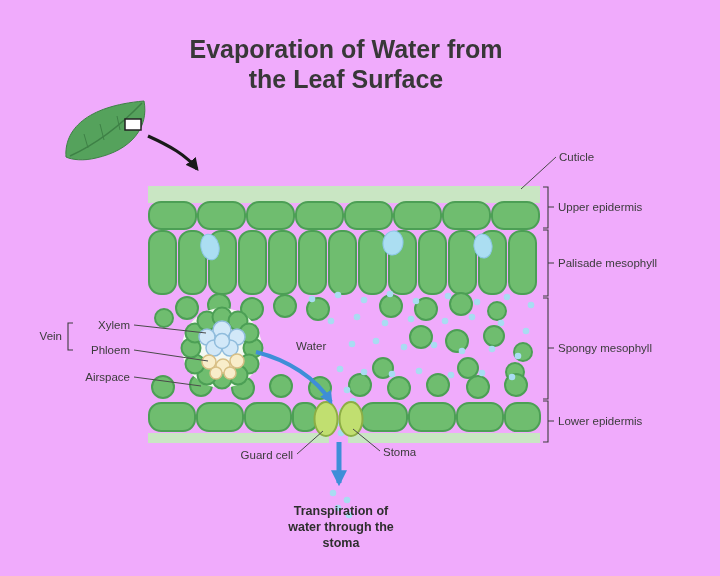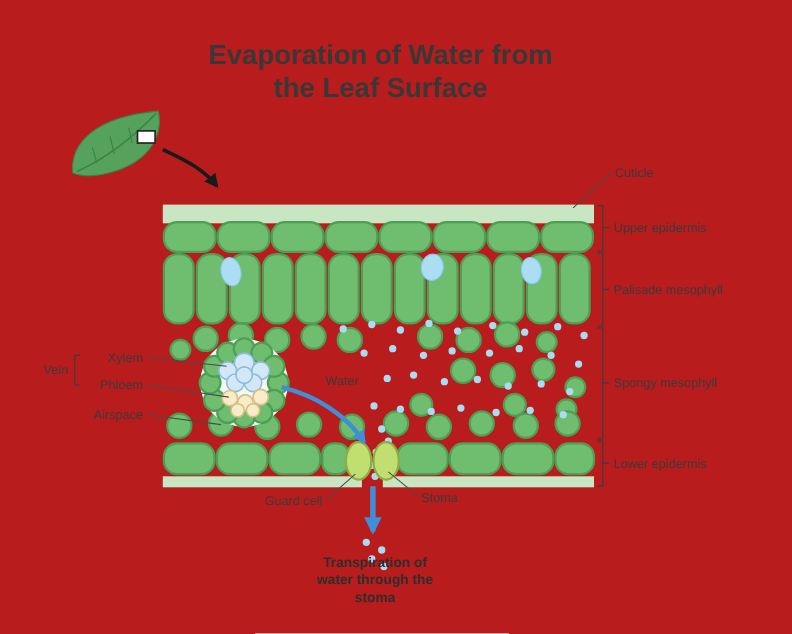--- a/index.html
+++ b/index.html
@@ -1,17 +1,17 @@
 <!DOCTYPE html>
 <html><head>
 <meta charset="utf-8">
 <style>
   html,body { margin:0; padding:0; background:#ffffff; }
   .stage {
-    position:relative; width:720px; height:576px; background:#b91c1c;
+    position:relative; width:720px; height:576px; background:#f0abfc;
     font-family:"Liberation Sans", sans-serif; overflow:hidden;
   }
   svg { display:block; }
   .title-text   { font:700 25px "Liberation Sans", sans-serif; fill:#383838; }
   .lbl          { font:11.5px "Liberation Sans", sans-serif; fill:#3b3b3b; }
   .caption-text { font:700 12.5px "Liberation Sans", sans-serif; fill:#2e2e2e; }
   .ptr     { stroke:#4a4a4a; stroke-width:1; fill:none; }
   .bracket { stroke:#3c3c3c; stroke-width:1.1; fill:none; }
   .band    { fill:#c9e6c3; }
   .cellg   { fill:#6fbd6f; stroke:#4c9f55; stroke-width:2; }

